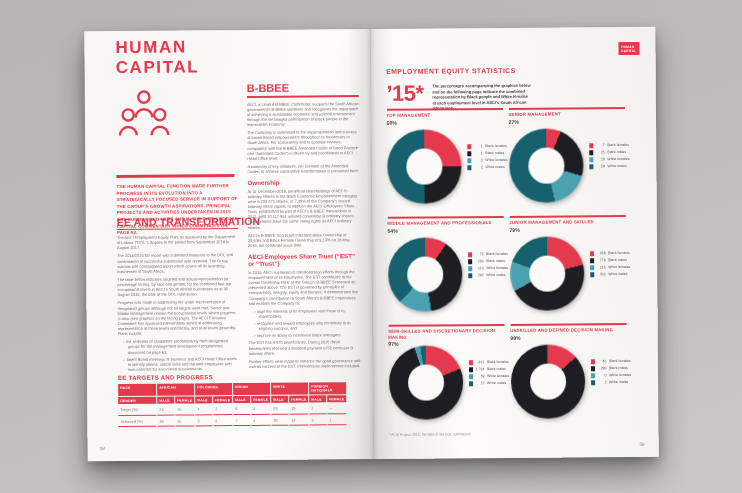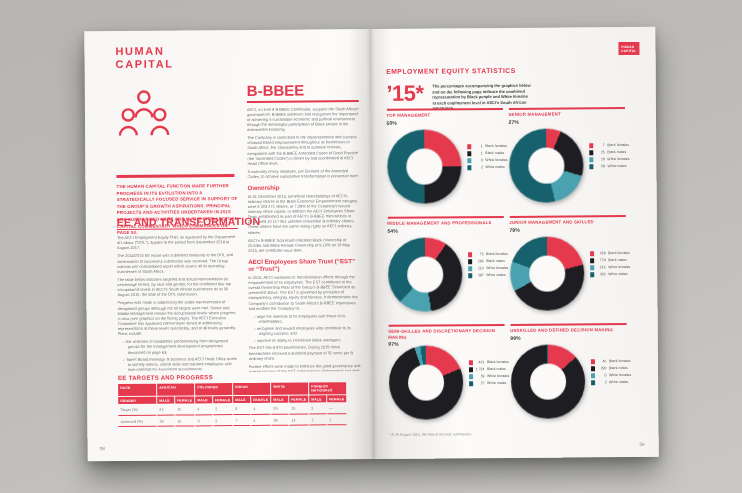--- a/index.html
+++ b/index.html
@@ -9,29 +9,29 @@
   .spread{position:absolute;left:86px;top:29px;width:571px;height:430px;transform:rotate(-0.45deg);
           box-shadow:0 16px 28px rgba(0,0,0,0.38),0 4px 10px rgba(0,0,0,0.22);display:flex;}
   .page{position:relative;width:50%;height:100%;background:#fbfaf8;overflow:hidden;}
   .page.left{background:linear-gradient(100deg,#f7f6f4 0%,#fcfbfa 70%,#eceae7 99%);}
   .page.right{background:linear-gradient(260deg,#f2f1ee 0%,#fcfbfa 75%,#ebe9e6 99%);}
   .gutter{position:absolute;left:50%;top:0;width:44px;height:100%;transform:translateX(-50%);pointer-events:none;
           background:linear-gradient(to right,rgba(0,0,0,0) 0%,rgba(0,0,0,0.08) 40%,rgba(0,0,0,0.17) 50%,rgba(0,0,0,0.07) 60%,rgba(0,0,0,0) 100%);}
   .edge{position:absolute;right:-2px;top:2px;width:2px;height:99%;background:linear-gradient(#dddbd8,#cfcdca);}
 
   
-  .chapter-title{position:absolute;left:31px;top:14px;color:var(--accent);font-weight:bold;font-size:11px;line-height:1.2;letter-spacing:1.6px;white-space:pre-line;}
+  .chapter-title{position:absolute;left:31px;top:7px;color:var(--accent);font-weight:bold;font-size:17px;line-height:1.2;letter-spacing:1.6px;white-space:pre-line;}
   .people-icon{position:absolute;left:31px;top:58px;}
   .red-rule{position:absolute;left:31px;top:144px;width:118px;height:2.6px;background:var(--accent);}
   .intro-red{position:absolute;left:31px;top:153px;width:121px;color:var(--accent);font-size:4.4px;line-height:1.5;letter-spacing:0.15px;font-weight:bold;}
   .ee-head{position:absolute;left:31px;top:185px;color:var(--accent);font-weight:bold;font-size:10.5px;letter-spacing:0.1px;white-space:nowrap;}
   .ee-underline{position:absolute;left:31px;top:198px;width:121px;height:1.4px;background:var(--accent);}
   .body-col1{position:absolute;left:31px;top:204px;width:121px;height:136px;overflow:hidden;}
   .col2{position:absolute;left:162px;top:52px;width:112px;height:290px;overflow:hidden;}
-  .h-big{color:var(--accent);font-weight:bold;font-size:15px;margin:0 0 2px 0;}
+  .h-big{color:var(--accent);font-weight:bold;font-size:11px;margin:0 0 2px 0;}
   .h-rule{width:100%;height:1.6px;background:var(--accent);margin-bottom:4px;}
   .h-sub{color:var(--accent);font-weight:bold;font-size:6.2px;margin:5px 0 2px 0;line-height:1.2;}
   .para{font-size:3.95px;line-height:1.3;color:#6e6e6e;margin-bottom:3px;}
   .bullet{font-size:3.95px;line-height:1.3;color:#6e6e6e;margin:0 0 2px 5px;text-indent:-5px;padding-left:5px;}
   .bullet::before{content:"–  ";color:#6e6e6e;}
   .table-wrap{position:absolute;left:31px;top:344px;width:228px;}
   .table-title{color:var(--accent);font-weight:bold;font-size:6px;letter-spacing:0.3px;margin-bottom:3px;}
   #ee-table-grid{display:grid;grid-template-columns:38px repeat(10,1fr);gap:1px;}
   .th{background:var(--accent);color:#fff;font-size:3.4px;font-weight:bold;padding:2px 2px 1.5px 2px;letter-spacing:0.2px;}
   .td{font-size:3.8px;color:#7a7a7a;padding:3px 2px 2.5px 2px;border-bottom:0.8px solid var(--accent);}

